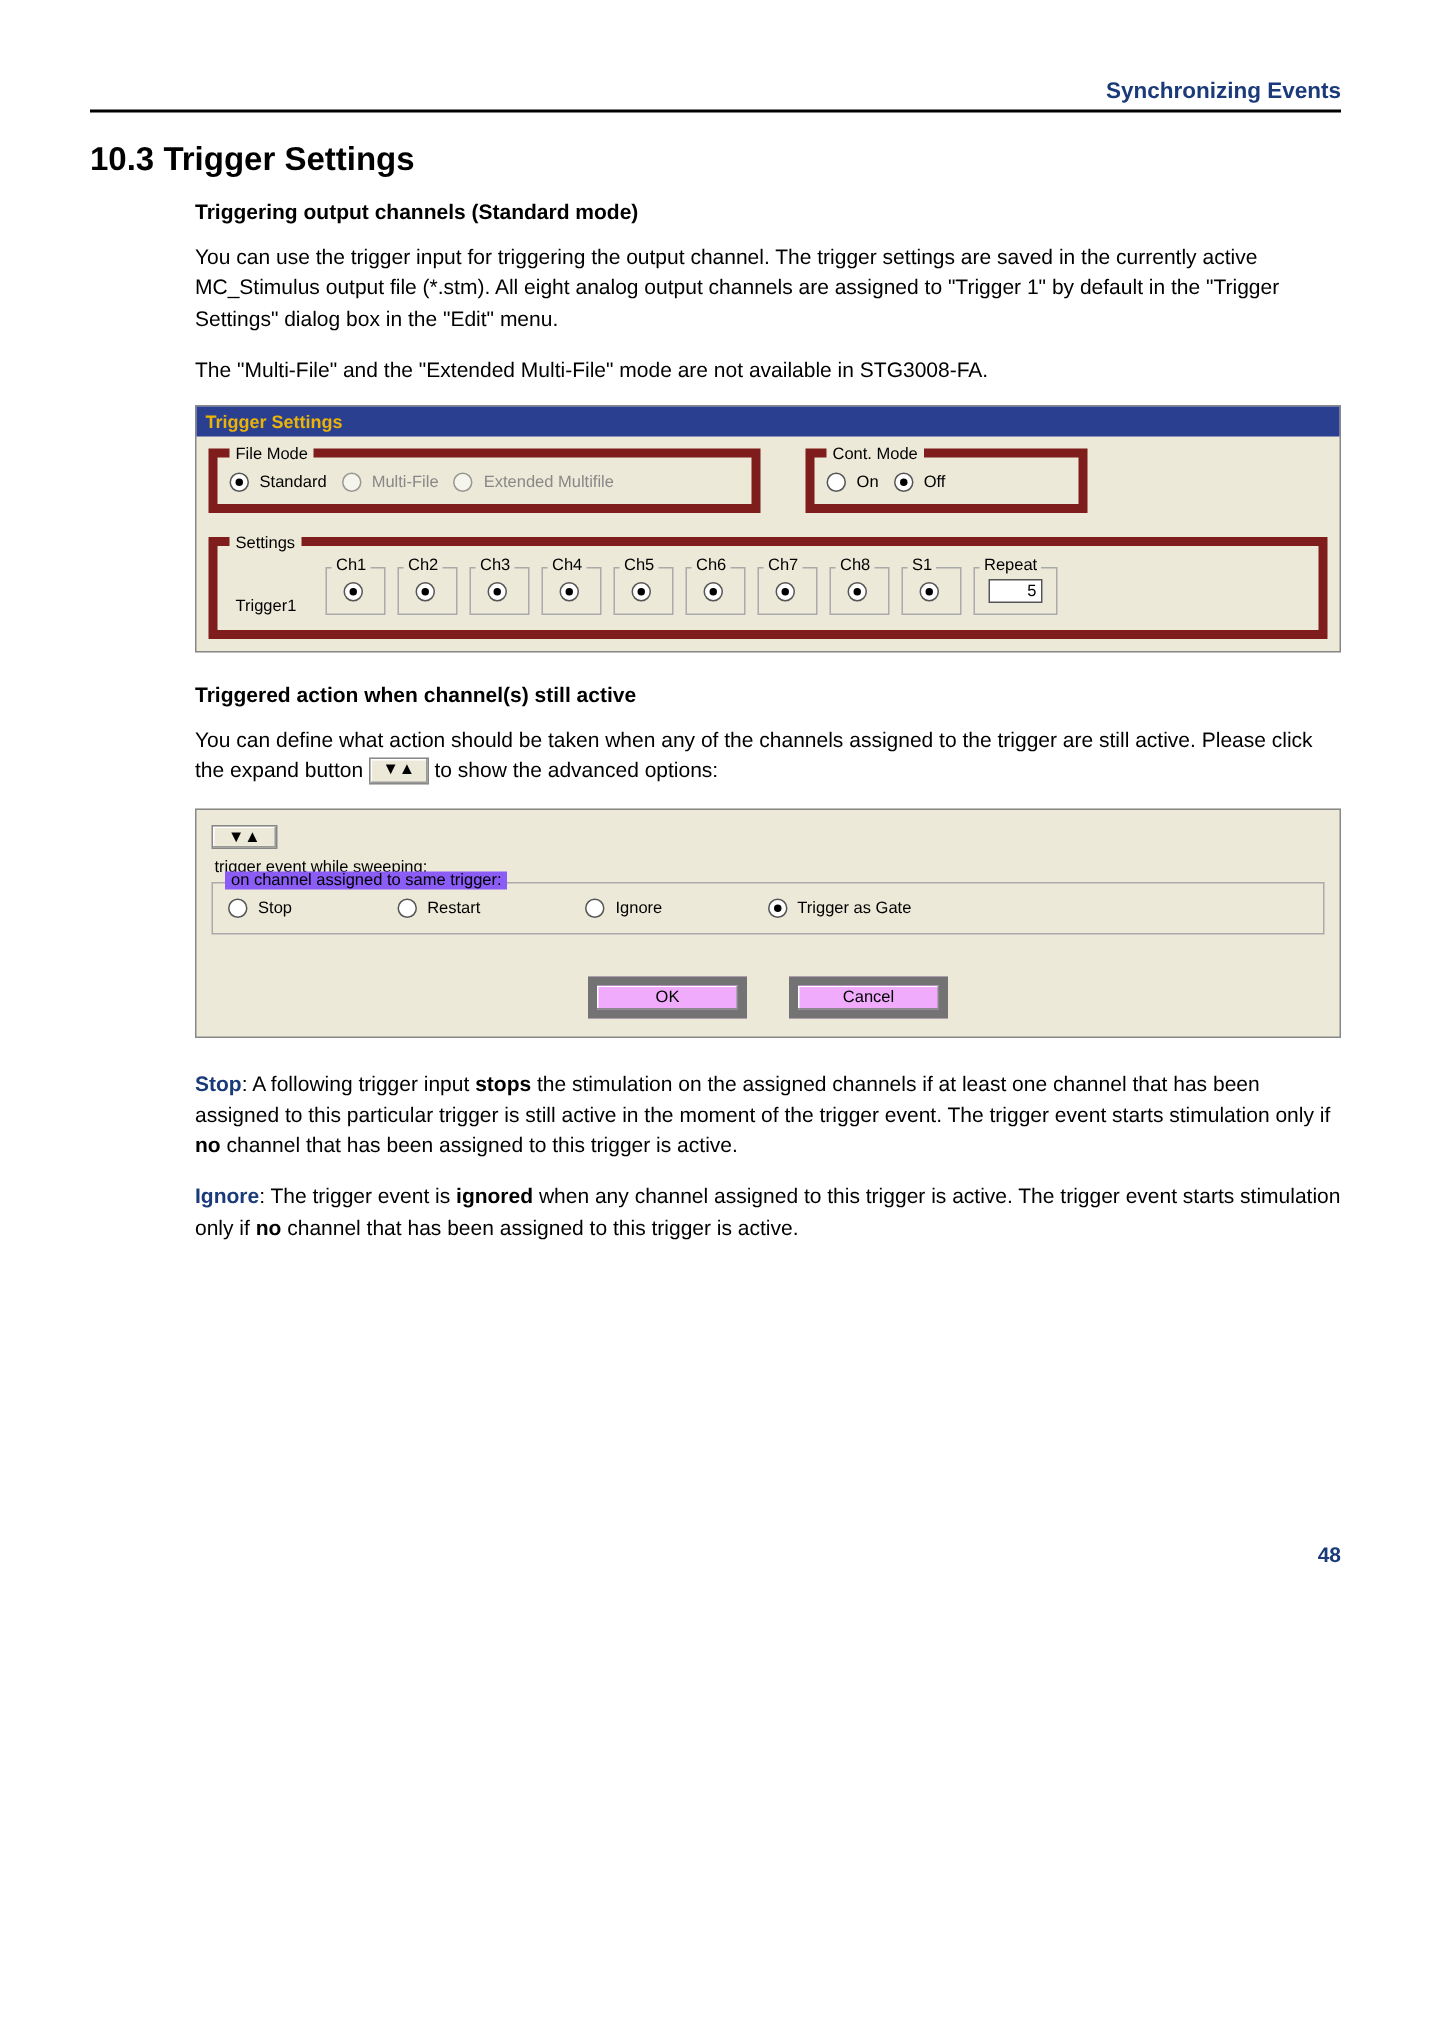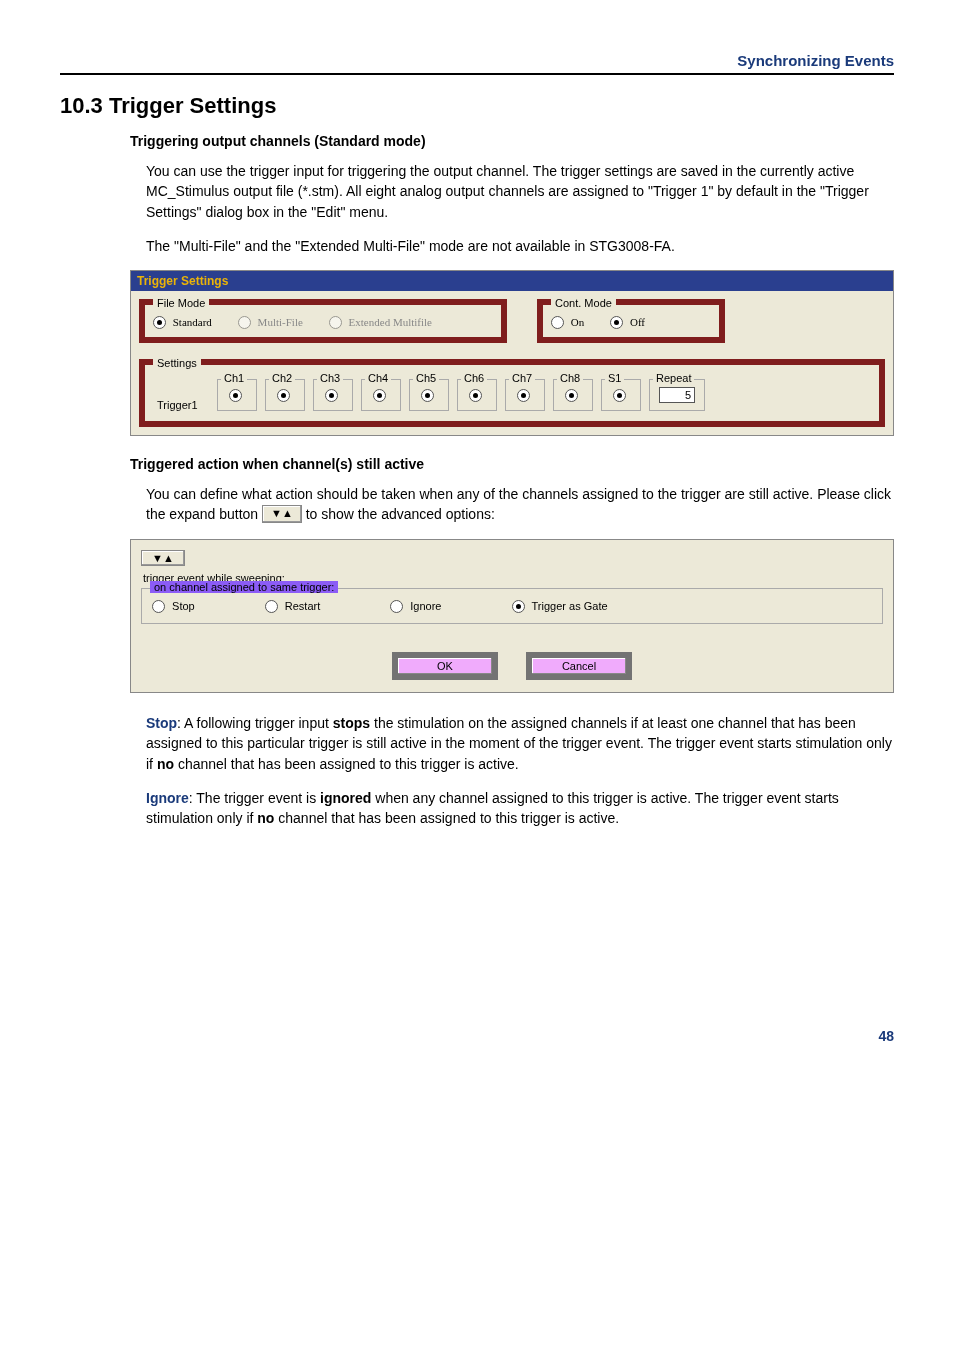--- a/index.html
+++ b/index.html
@@ -31,21 +31,21 @@
     margin-left: 70px;
   }
   .sub-head {
     font-weight: bold;
     font-size: 14px;
     margin: 10px 0 12px 0;
   }
   p.body {
     font-size: 14px;
     line-height: 1.45;
-    margin: 0 0 14px 16px;
+    margin: 0 0 14px 0;
   }
   p.body .b { font-weight: bold; }
   .blue-b { color:#1a3a7a; font-weight:bold; }
 
   
   .win-box {
     border: 1px solid #888;
     background: #ece9d8;
     font-family: Tahoma, sans-serif;
     font-size: 11px;
@@ -66,21 +66,21 @@
     position: relative;
   }
   .groupbox > .gb-title {
     position: absolute;
     top: -8px;
     left: 8px;
     background: #ece9d8;
     padding: 0 4px;
     font-size: 11px;
   }
-  .row-flex { display: flex; align-items: center; gap: 26px; font-family: Liberation Serif, serif; }
+  .row-flex { display: flex; align-items: center; gap: 10px; }
   .radio-dot {
     width: 11px; height: 11px; border: 1px solid #555; border-radius: 50%;
     display: inline-flex; align-items:center; justify-content:center; background:#fff;
     margin-right: 4px; vertical-align: middle;
   }
   .radio-dot.sel::after {
     content:""; width:5px; height:5px; background:#000; border-radius:50%;
   }
   .radio-dot.dis { opacity:0.55; }
   .opt-label { vertical-align:middle; }

